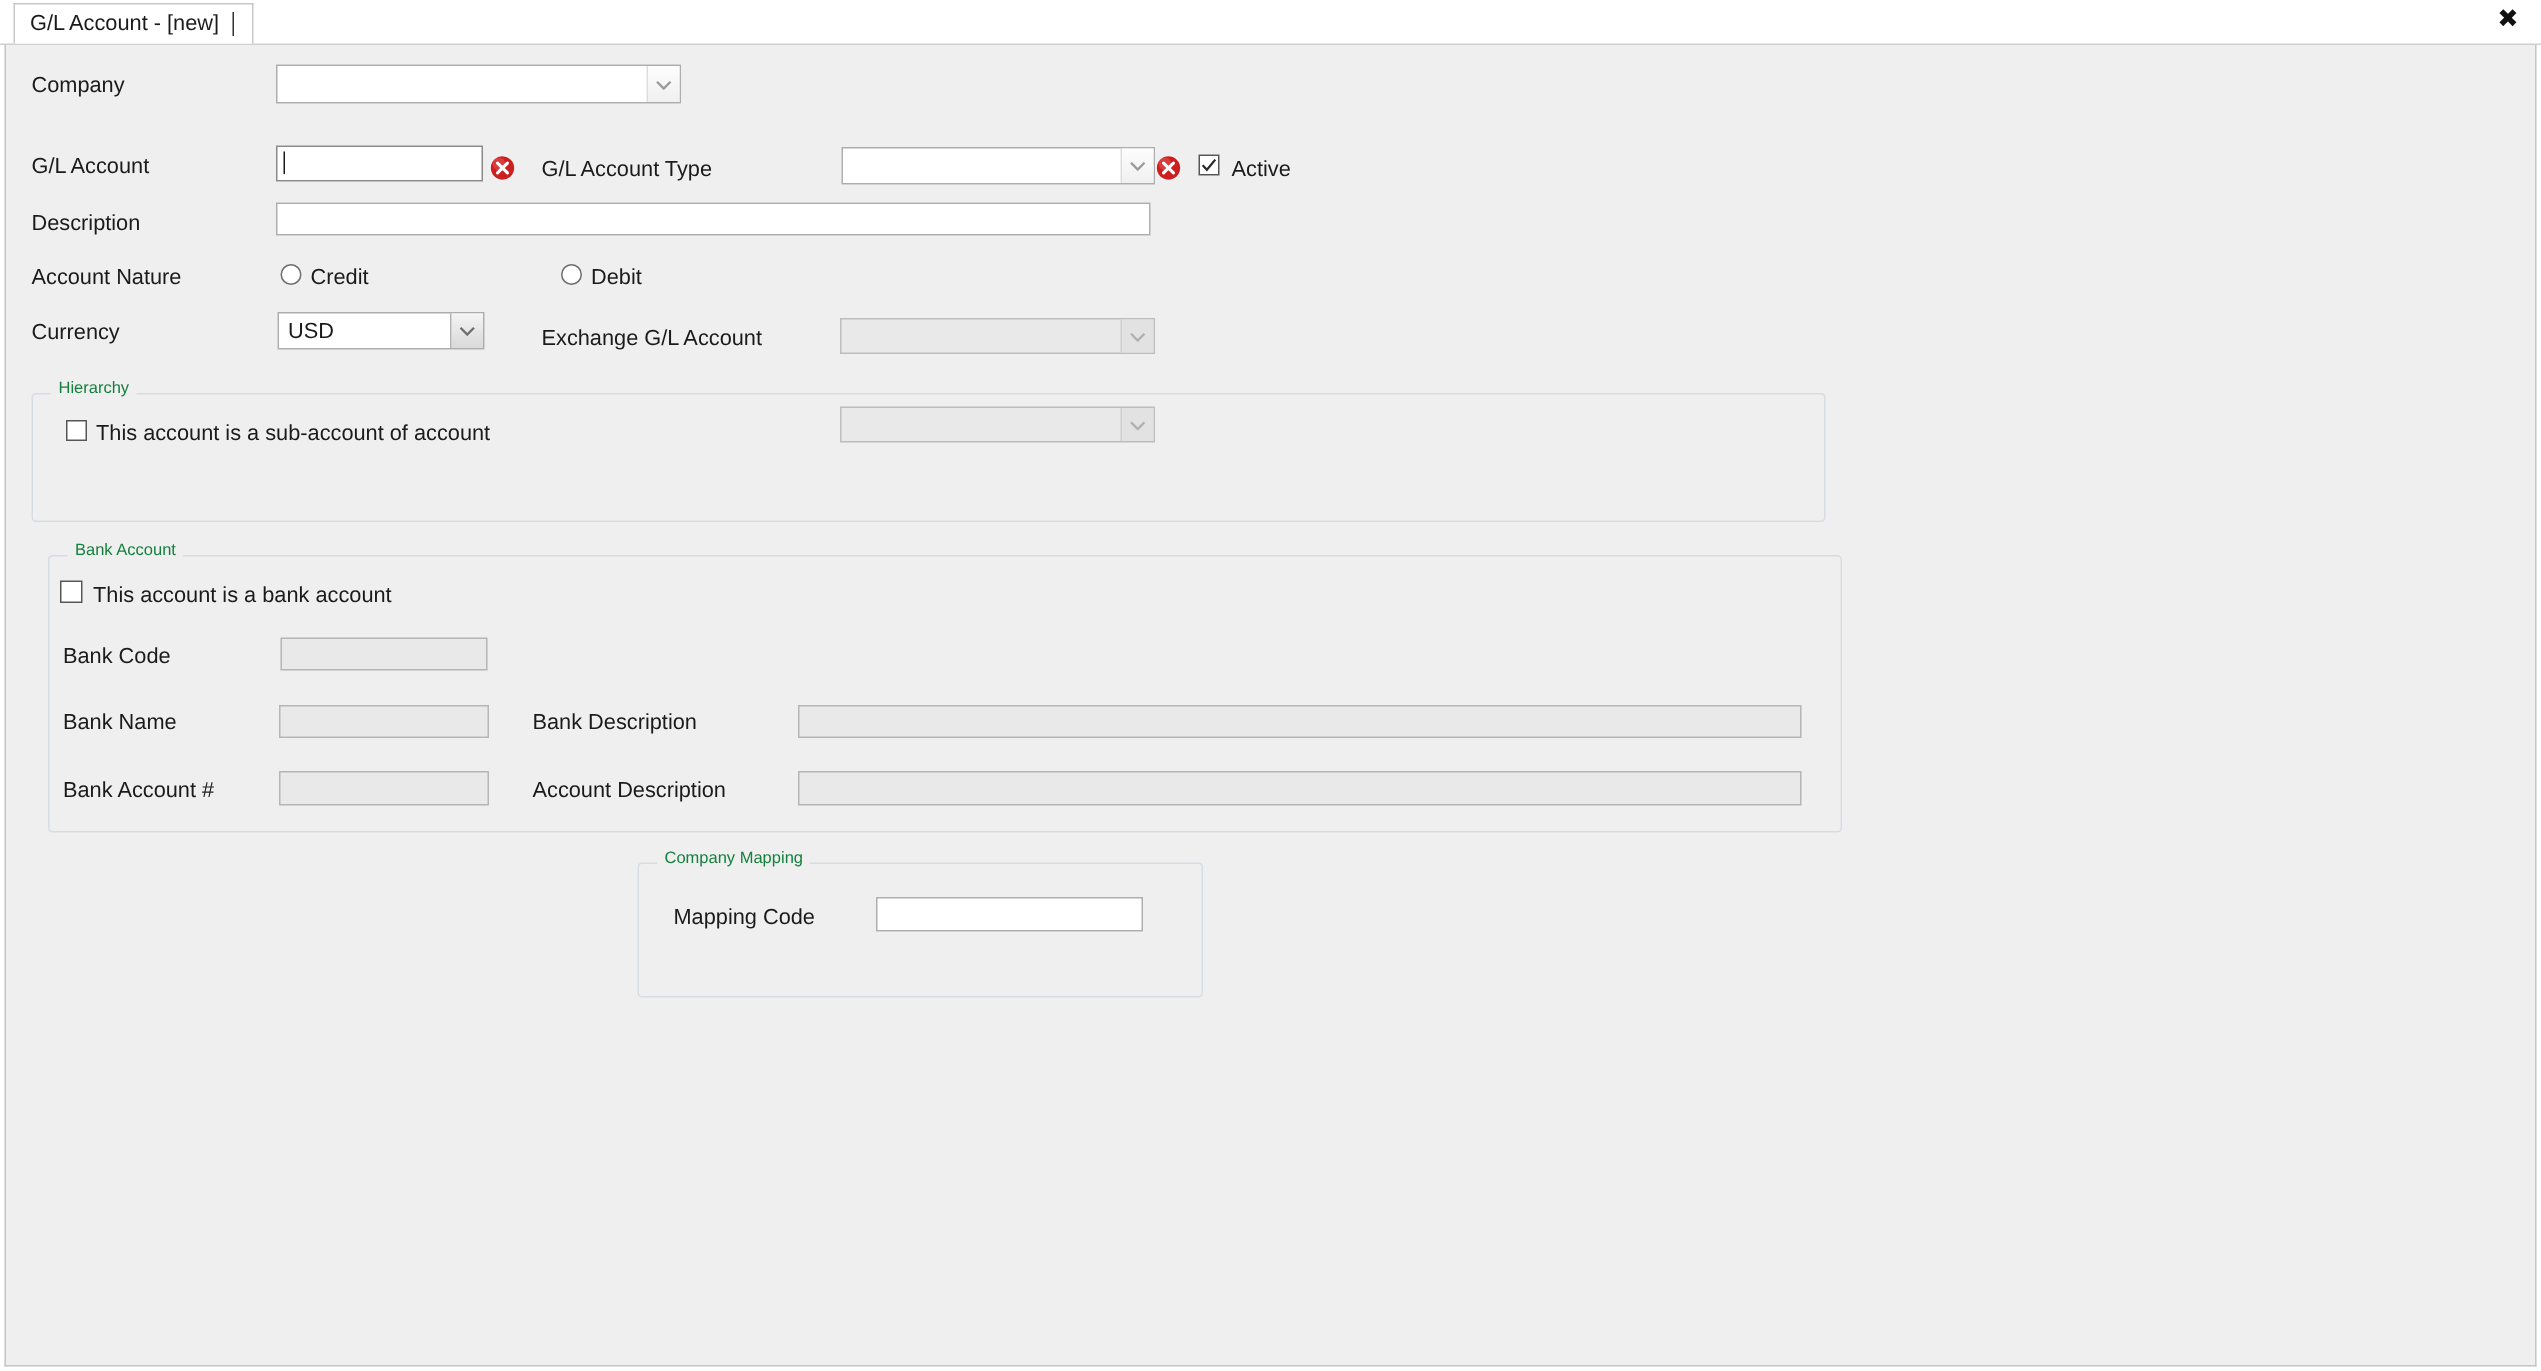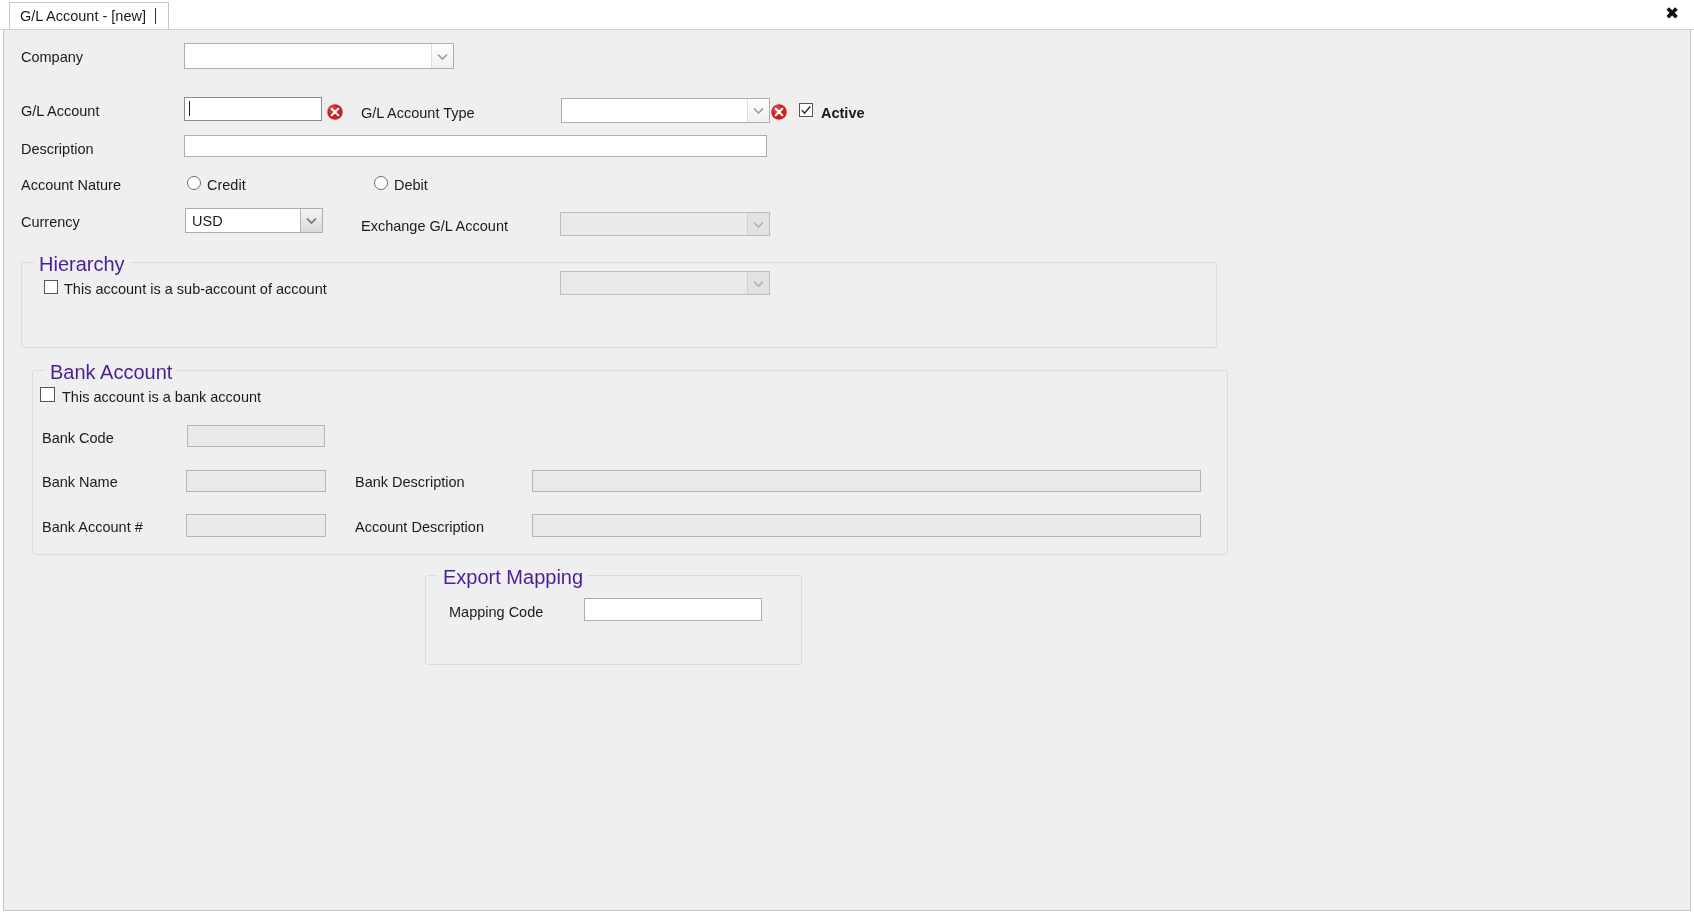--- a/index.html
+++ b/index.html
@@ -203,22 +203,22 @@
     border: 1px solid #d7dce4;
     border-radius: 3px;
     background: transparent;
   }
   .group-title {
     position: absolute;
     top: -9px;
     left: 12px;
     padding: 0 5px;
     background: #efefef;
-    font-size: 20px;
-    color: #4c1d95;
+    font-size: 11px;
+    color: #15803d;
     white-space: nowrap;
     line-height: 1;
   }
 
   
   .caret {
     position: absolute;
     width: 1px;
     height: 15px;
     background: #1b1b1b;
@@ -279,21 +279,21 @@
         <circle cx="6.6" cy="6.2" r="4.2" fill="#e05656" opacity="0.55"></circle>
         <path d="M5.7 5.7 L12.3 12.3 M12.3 5.7 L5.7 12.3" stroke="#ffffff" stroke-width="2.1" stroke-linecap="round"></path>
       </svg>
     </span>
 
     <span class="cbx" style="left:795px; top:73px;">
       <svg width="14" height="14" viewBox="0 0 14 14">
         <path d="M2.8 7.2 L5.6 10.2 L11.2 3.4" fill="none" stroke="#2a2a2a" stroke-width="1.5"></path>
       </svg>
     </span>
-    <div class="lbl" style="left:817px; top:76px;font-weight:bold;">Active</div>
+    <div class="lbl" style="left:817px; top:76px;">Active</div>
 
     <div class="lbl" style="left:17px; top:112px;">Description</div>
     <input class="txt" style="left: 180px; top: 105px; width: 583px; height: 22px;" value="" placeholder="">
 
     <div class="lbl" style="left:17px; top:148px;">Account Nature</div>
     <span class="rad" style="left:183px; top:146px;"></span>
     <div class="lbl" style="left:203px; top:148px;">Credit</div>
     <span class="rad" style="left:370px; top:146px;"></span>
     <div class="lbl" style="left:390px; top:148px;">Debit</div>
 
@@ -346,19 +346,19 @@
     <div class="lbl" style="left:351px; top:445px;">Bank Description</div>
     <input class="txt disabled" style="left: 528px; top: 440px; width: 669px; height: 22px;" value="" disabled="">
 
     <div class="lbl" style="left:38px; top:490px;text-align:right;">Bank Account #</div>
     <input class="txt disabled" style="left: 182px; top: 484px; width: 140px; height: 23px;" value="" disabled="">
 
     <div class="lbl" style="left:351px; top:490px;">Account Description</div>
     <input class="txt disabled" style="left: 528px; top: 484px; width: 669px; height: 23px;" value="" disabled="">
 
     <div class="group" style="left:421px; top:545px; width:377px; height:90px;">
-      <span class="group-title">Export Mapping</span>
+      <span class="group-title">Company Mapping</span>
     </div>
     <div class="lbl" style="left:445px; top:575px;">Mapping Code</div>
     <input class="txt" style="left: 580px; top: 568px; width: 178px; height: 23px;" value="">
 
   </div>
 </div>
 
 </body></html>

